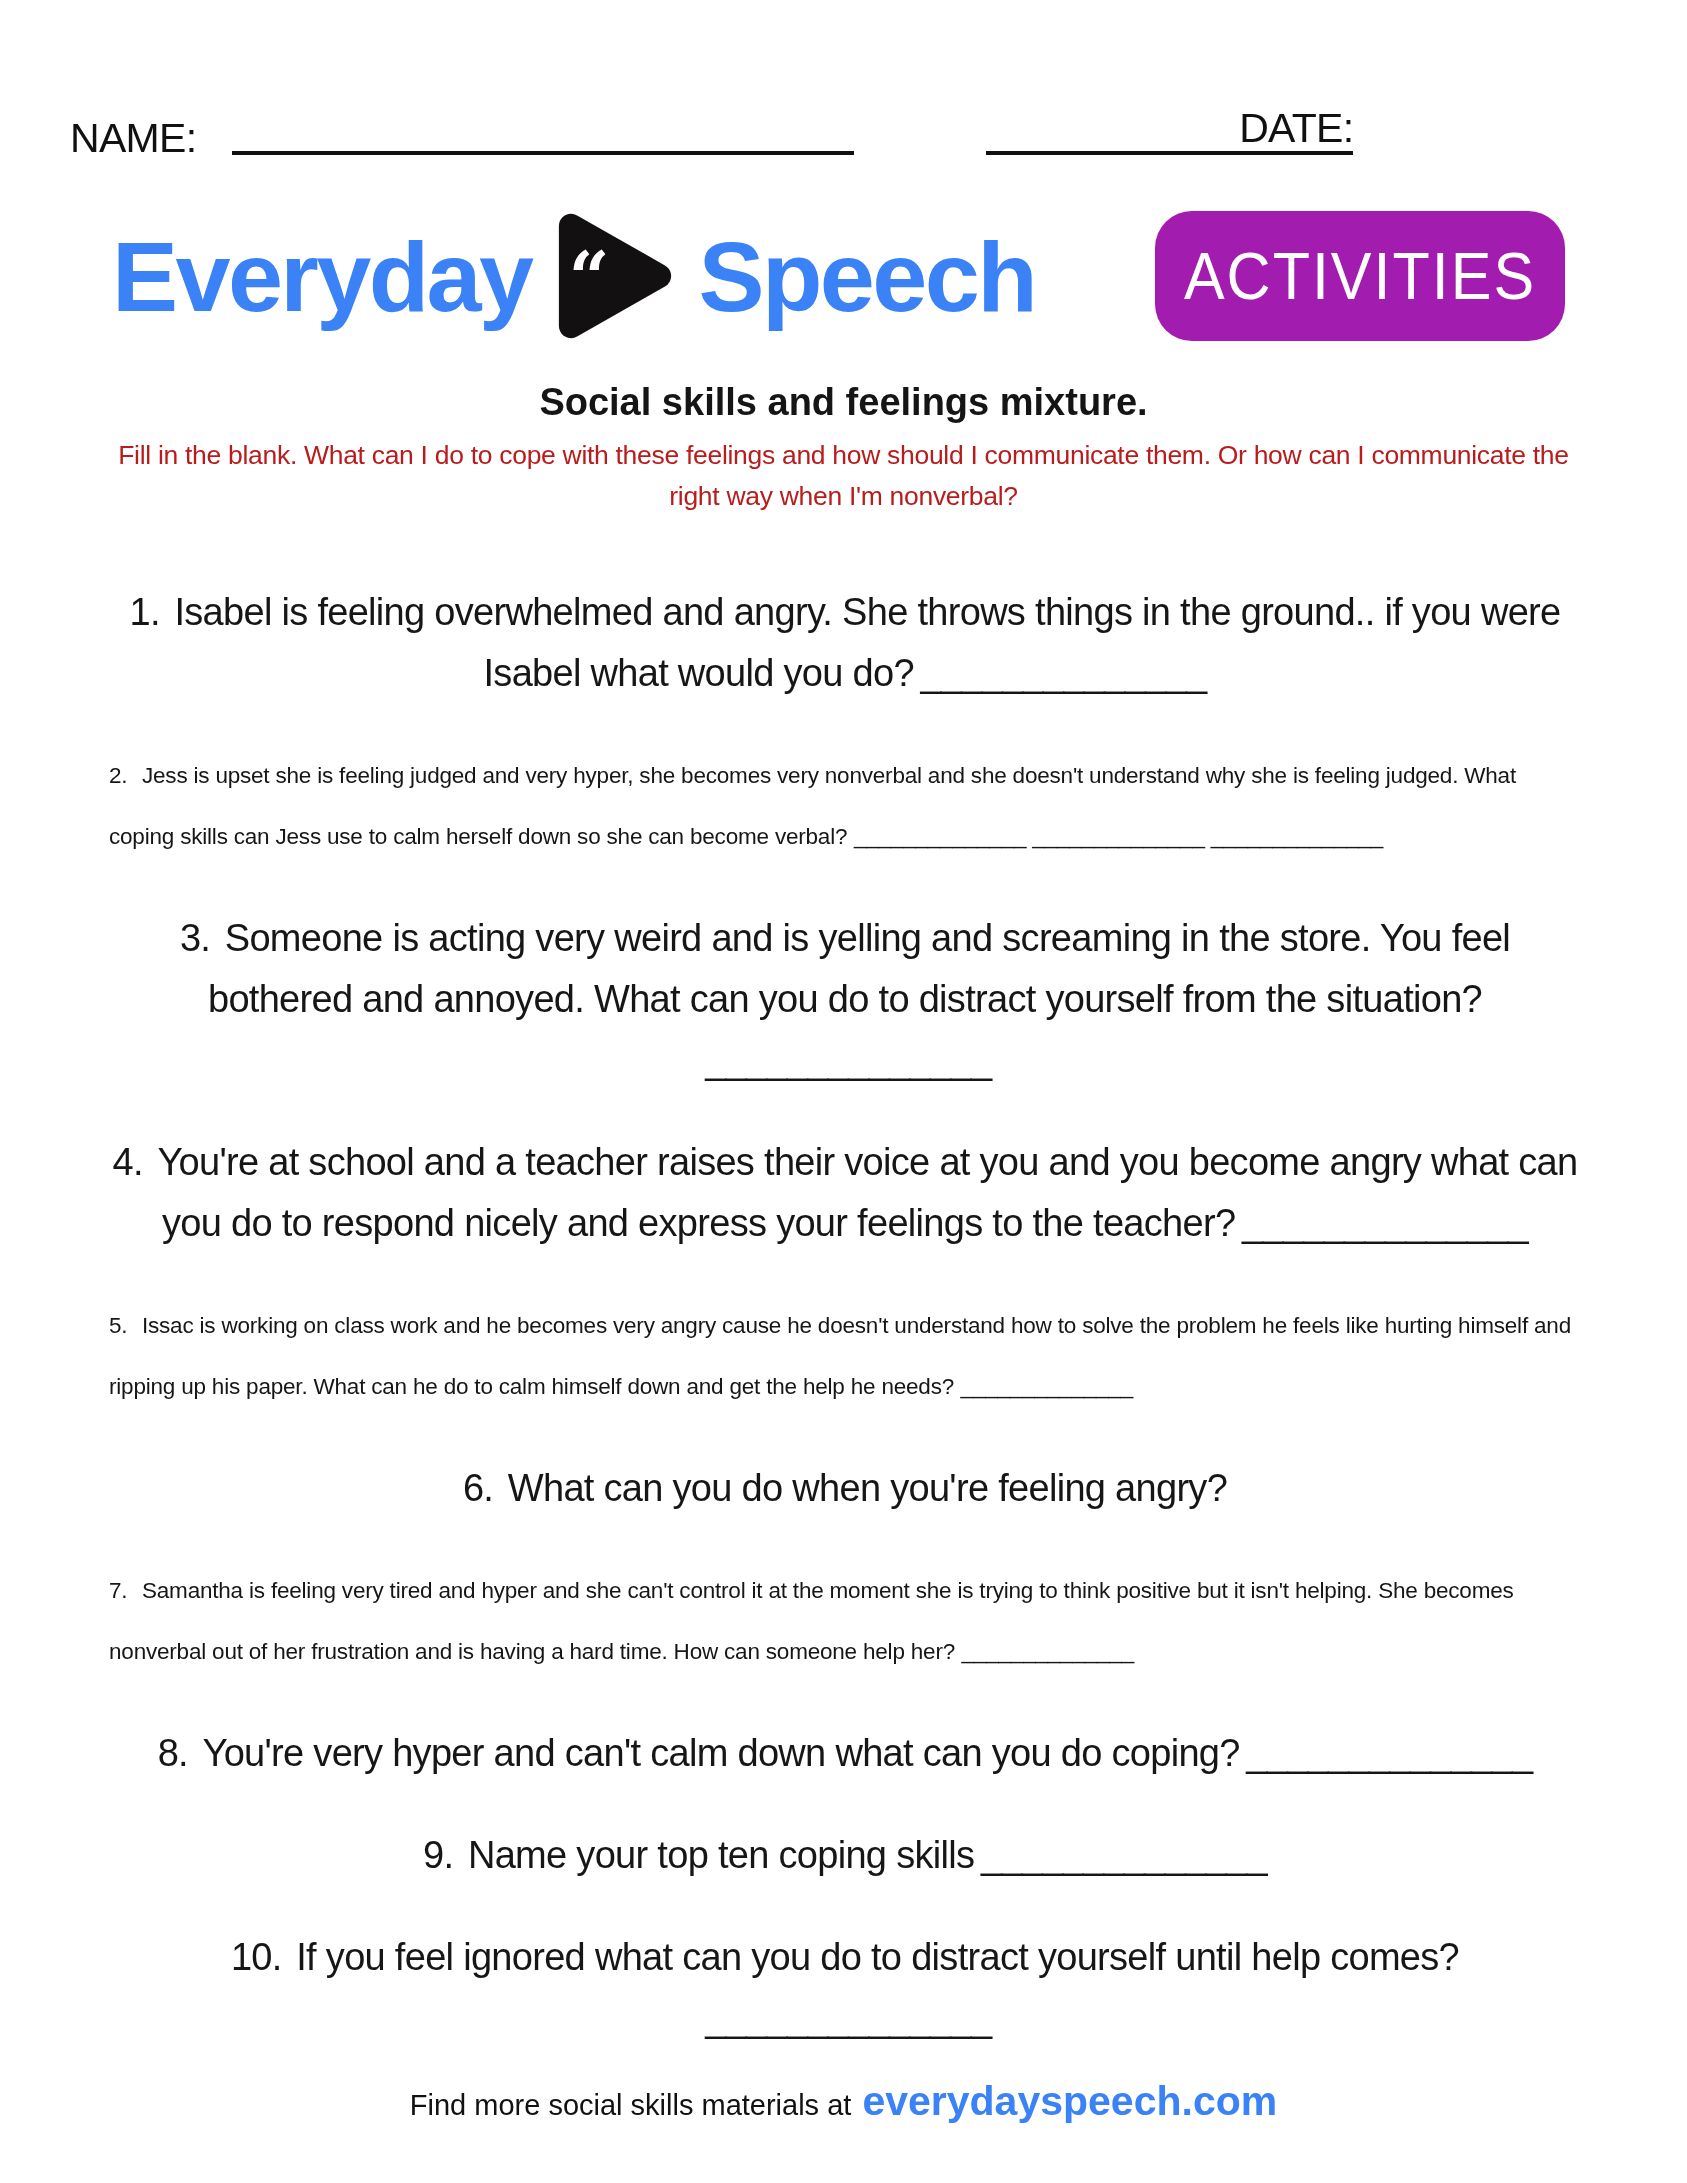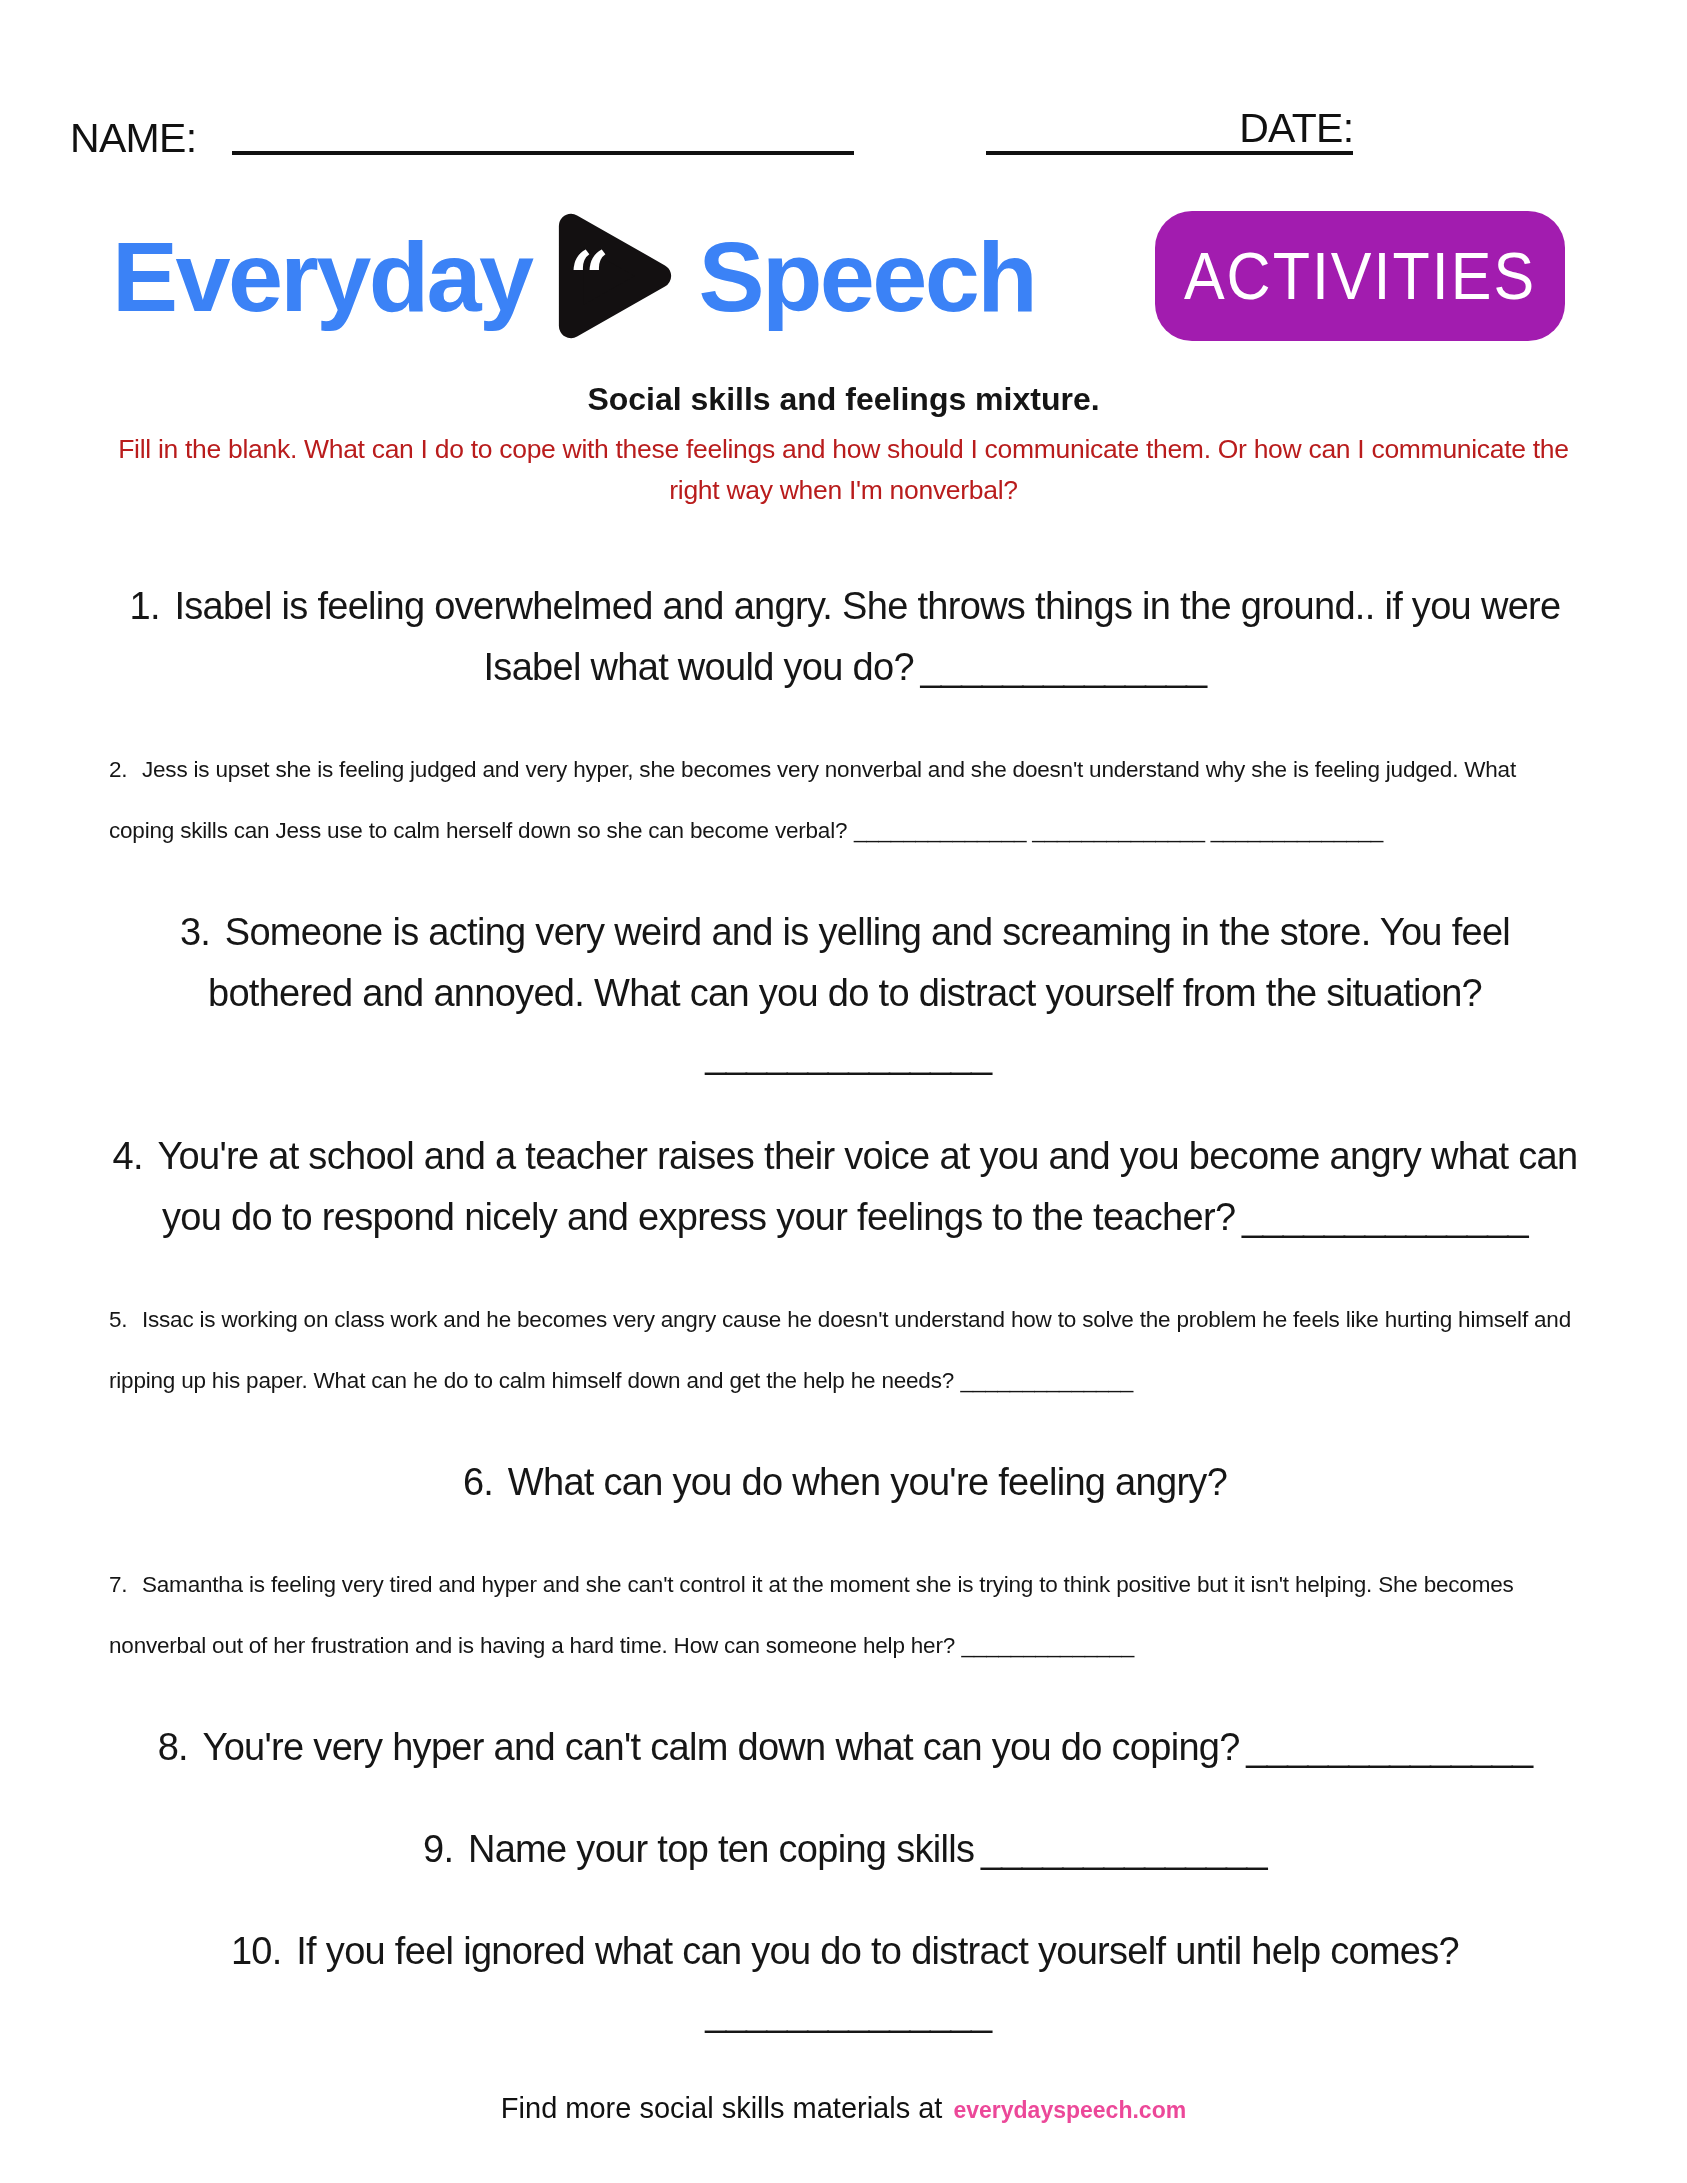--- a/index.html
+++ b/index.html
@@ -65,21 +65,21 @@
   .badge-label {
     color: #ffffff;
     font-size: 61px;
     letter-spacing: 2px;
     font-weight: 400;
     transform: scaleY(1.08);
   }
   
   .sheet-title {
     text-align: center;
-    font-size: 32px;
+    font-size: 38px;
     font-weight: 700;
     letter-spacing: 0px;
     margin-top: 34px;
     color: #151515;
   }
   .sheet-instructions {
     text-align: center;
     font-size: 26.5px;
     line-height: 41px;
     letter-spacing: -0.3px;
@@ -100,22 +100,22 @@
     position: absolute;
     left: 0;
     bottom: 58px;
     width: 100%;
     text-align: center;
     font-size: 29px;
     color: #111;
   }
   .footer-link {
     font-weight: 700;
-    font-size: 23px;
-    color: #ec4899;
+    font-size: 41px;
+    color: #3b82f6;
     text-decoration: none;
     margin-left: 11px;
   }
 </style>
 </head>
 <body>
 
 <div class="page">
 
   <div class="header-row">

